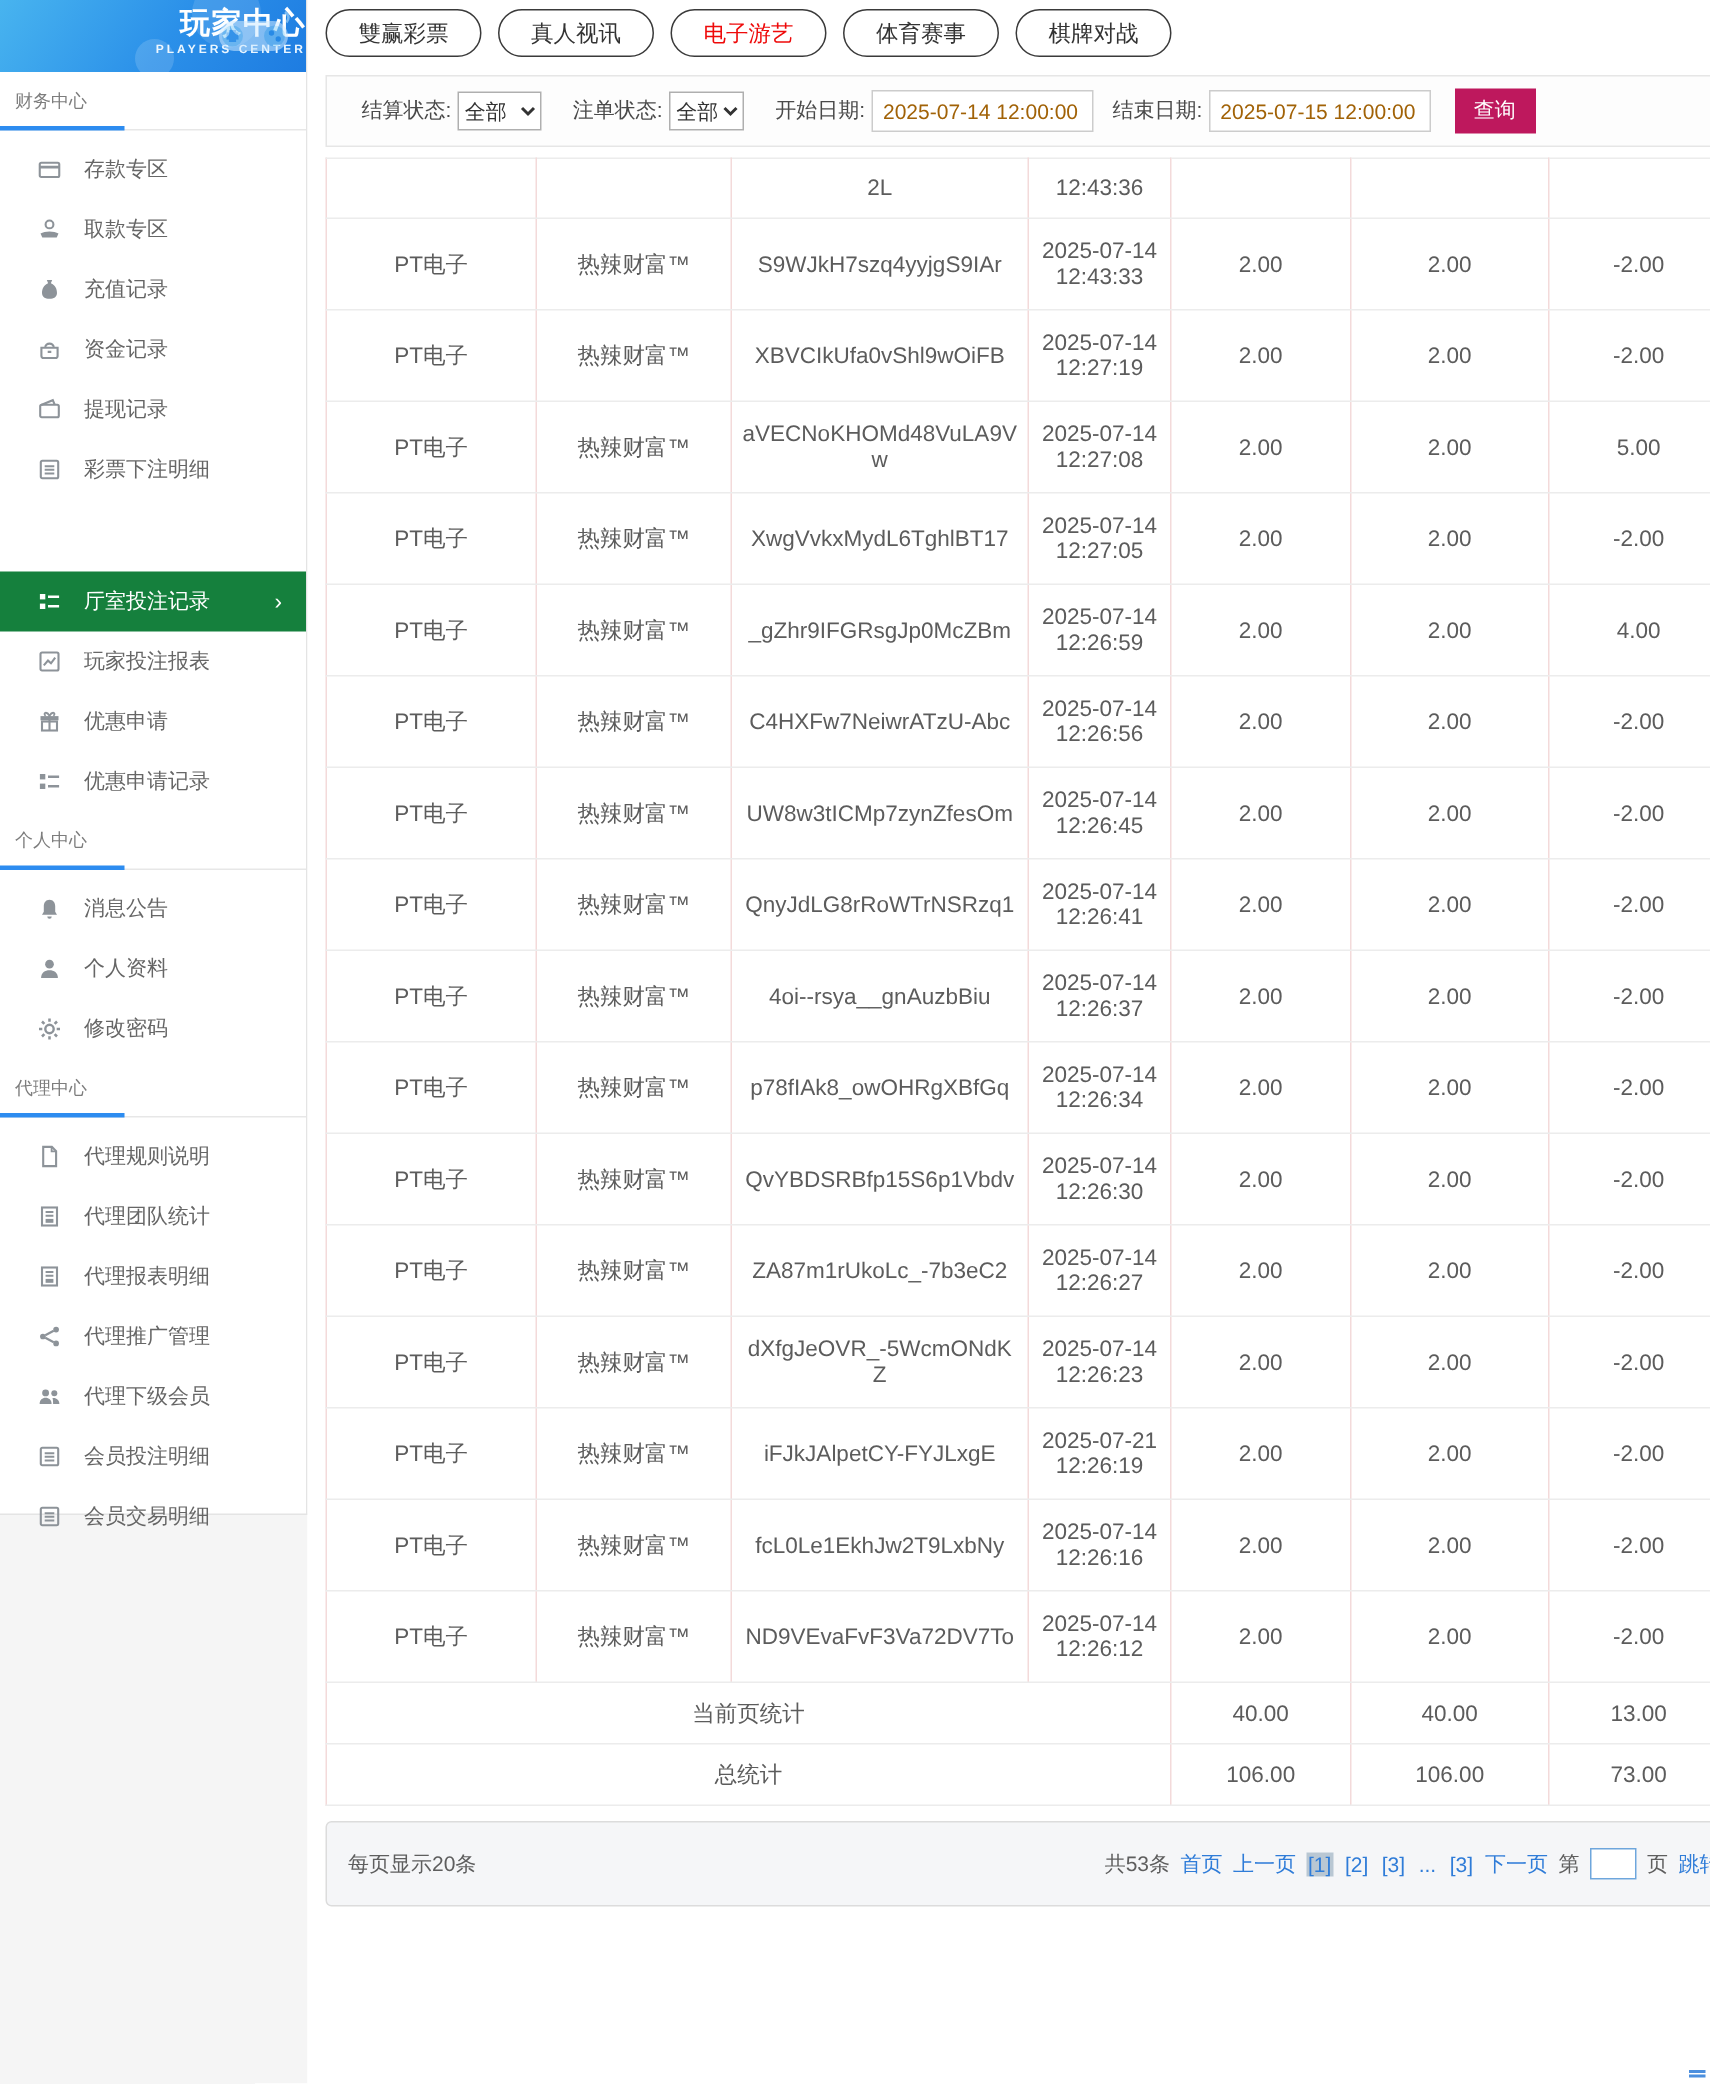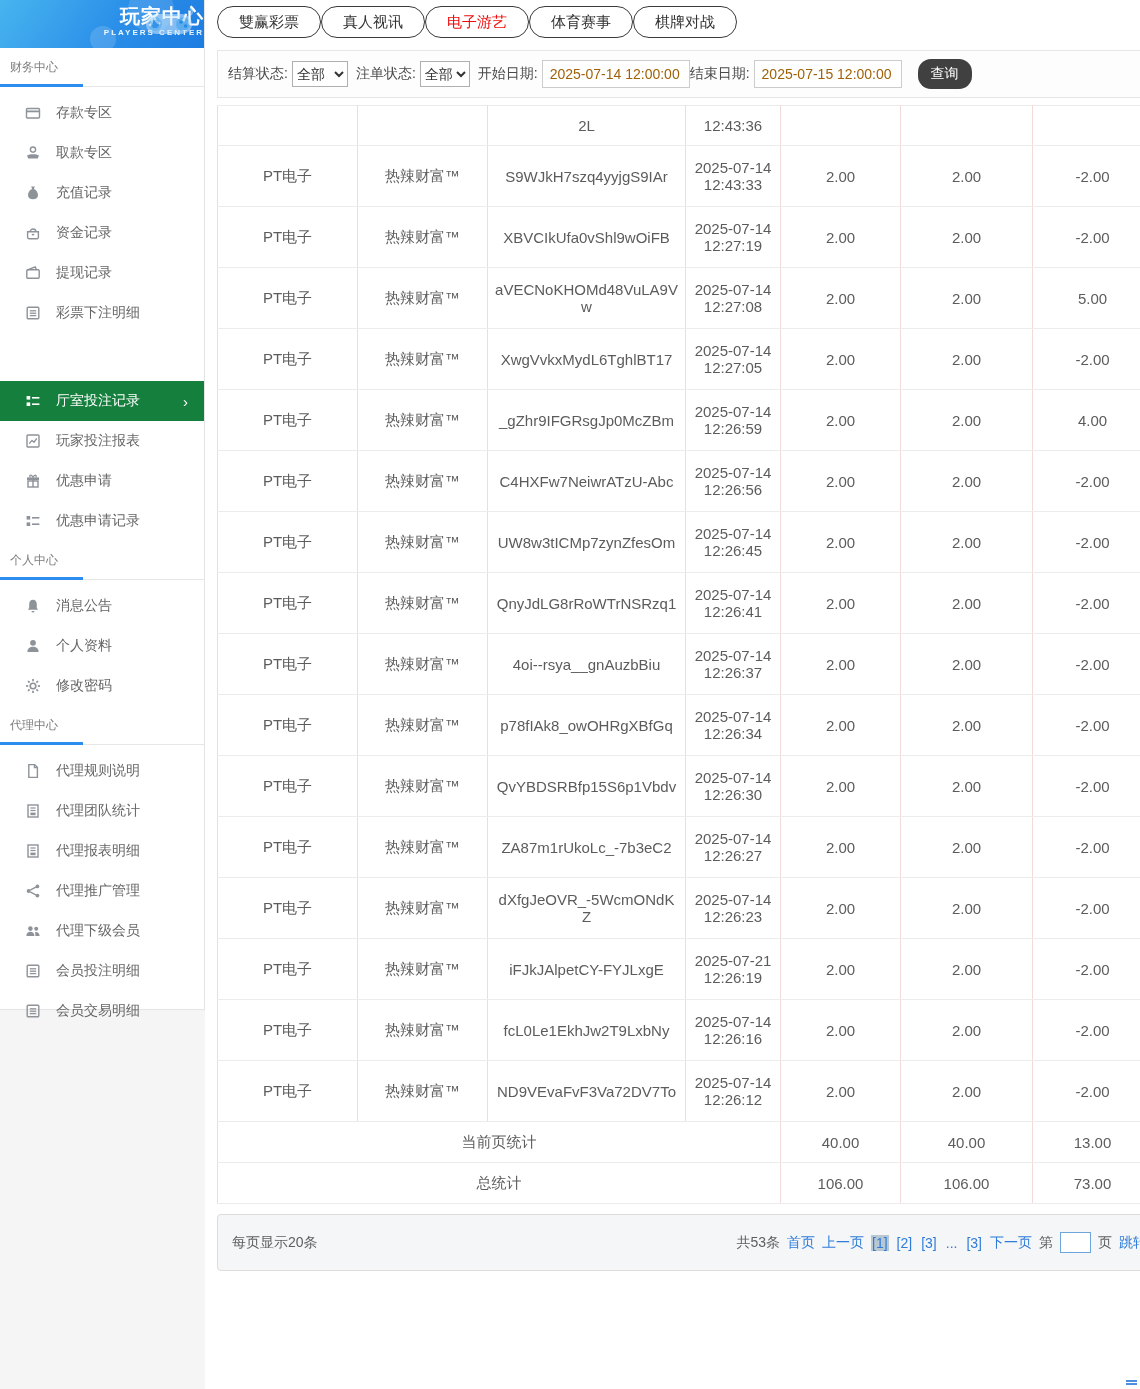--- a/index.html
+++ b/index.html
@@ -31,35 +31,35 @@
     font-size:14px; color:#666; cursor:pointer; }
   .side-icon { width:16px; height:16px; color:#8d9399; margin-right:15px; flex:0 0 16px; }
   .side-icon svg { display:block; }
   .side-chevron { display:none; margin-left:auto; margin-right:16px; color:#fff; font-size:15px; }
   .side-item.active { background:#15803d; color:#fff;margin-top:48px; }
   .side-item.active .side-icon { color:#fff; }
   .side-item.active .side-chevron { display:block; }
 
   
   .main { margin-left:205px; position:relative; height:1389px; background:#fff; }
-  .tabs-bar { height:50px; padding:6px 0 0 12px; display:flex; align-items:flex-start; }
+  .tabs-bar { height:50px; padding:6px 0 0 12px; display:flex; gap:11px; align-items:flex-start; }
   .tab { height:32px; padding:0 21px; border:1px solid #3a3a3a; border-radius:16px;
     background:#fff; color:#333; font-size:15px; cursor:pointer; font-family:inherit; }
   .tab.active { color:#ee0a0a; }
 
   .filter-bar { margin-left:12px; width:945px; height:48px; border:1px solid #e6e6e6;
     background:#fdfdfd; display:flex; align-items:center; padding-left:10px;
     font-size:14px; color:#4a4a4a; }
-  .filter-bar label { margin-right:4px; }
+  .filter-bar label { margin-right:4px;margin-left:13px; }
   .filter-bar select { height:26px; border:1px solid #afafaf; background:#fff; font-size:14px;
     color:#333; margin-right:8px; font-family:inherit; }
   .filter-bar input.date { height:28px; width:148px; border:1px solid #ccc; padding:0 7px;
     font-size:14px; color:#a16207; margin-right:0; font-family:inherit; }
-  .search-btn { margin-left:16px; height:30px; padding:0 13px; background:#404040; color:#fff;
-    border:none; border-radius:13px; font-size:14px; cursor:pointer; font-family:inherit; }
+  .search-btn { margin-left:16px; height:30px; padding:0 13px; background:#be185d; color:#fff;
+    border:none; border-radius:0; font-size:14px; cursor:pointer; font-family:inherit; }
 
   table.records { margin:7px 0 0 12px; border-collapse:collapse; table-layout:fixed;
     width:935px; font-size:15px; color:#5c5c5c; border:1px solid #e2e2e2; }
   .records td { border-top:1px solid #ececec; border-bottom:1px solid #ececec;
     border-left:1px solid #f3dada; border-right:1px solid #f3dada;
     text-align:center; vertical-align:middle; padding:4px 6px; word-break:break-all; }
   tr.row-partial { height:40px; }
   tr.row-rec { height:61px; }
   tr.row-total { height:41px; }
 

